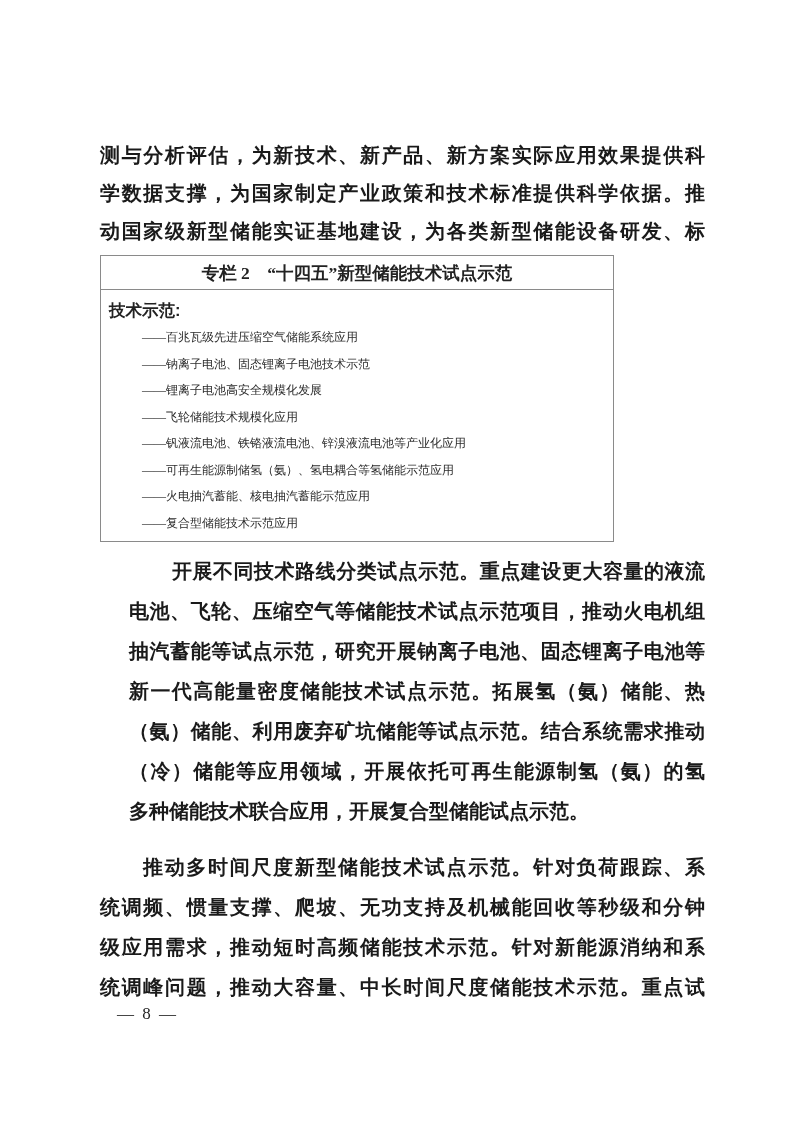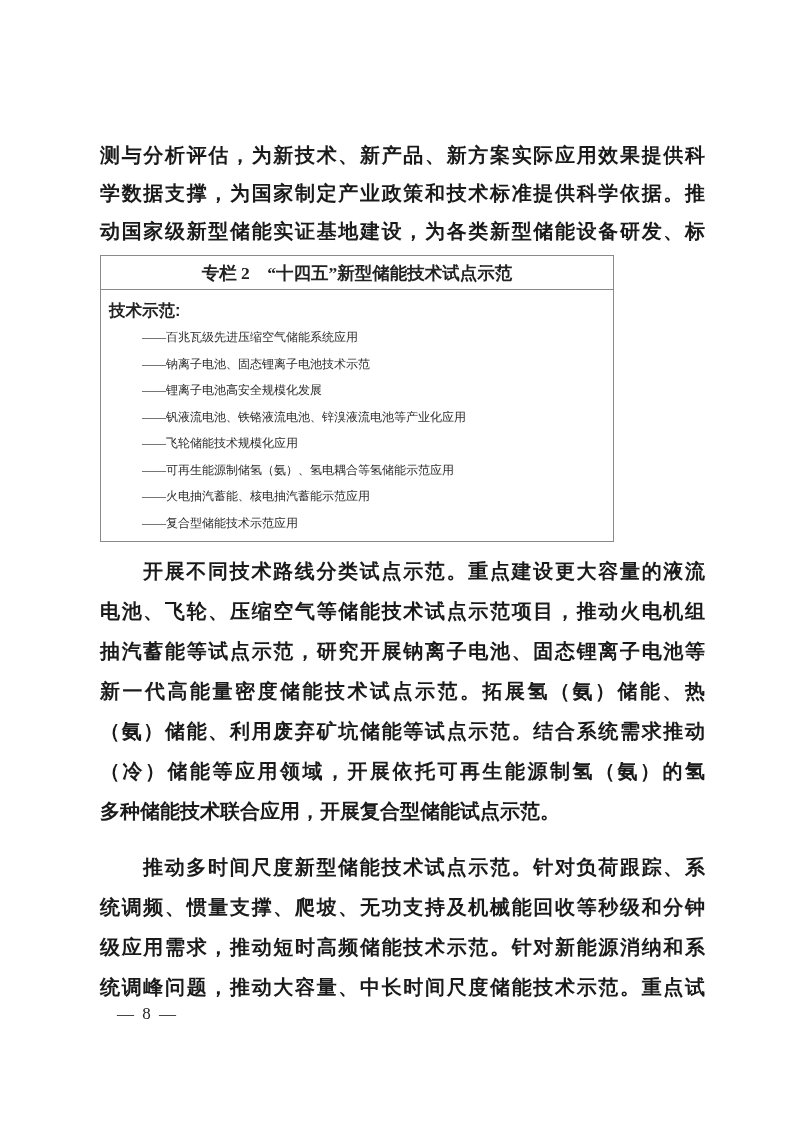--- a/index.html
+++ b/index.html
@@ -30,21 +30,21 @@
     color: var(--text-color);
     font-family: Liberation Mono, monospace;
   }
   .para .line {
     text-align: justify;
     text-align-last: justify;
   }
   .para .line.short { text-align-last: left; }
   .para .line.indent { text-indent: 43px; }
   .para-1 { line-height: 38px; }
-  .para-2 { line-height: 40px; margin-top: 11px; }
+  .para-2 { line-height: 40px; margin-top: 11px; margin-left: 29px; }
   .para-3 { line-height: 40px; margin-top: 16px; }
   .callout-box {
     margin-top: 3px;
     width: 514px;
     border: 1px solid var(--box-border);
     background: #ffffff;
   }
   .box-header {
     height: 34px;
     line-height: 34px;
@@ -100,23 +100,23 @@
       <div class="box-body">
         <div class="box-label">技术示范:</div>
         <div class="box-items">
 
             <div class="box-item">——百兆瓦级先进压缩空气储能系统应用</div>
 
             <div class="box-item">——钠离子电池、固态锂离子电池技术示范</div>
 
             <div class="box-item">——锂离子电池高安全规模化发展</div>
 
+            <div class="box-item">——飞轮储能技术规模化应用</div>
+
             <div class="box-item">——钒液流电池、铁铬液流电池、锌溴液流电池等产业化应用</div>
-
-            <div class="box-item">——飞轮储能技术规模化应用</div>
 
             <div class="box-item">——可再生能源制储氢（氨）、氢电耦合等氢储能示范应用</div>
 
             <div class="box-item">——火电抽汽蓄能、核电抽汽蓄能示范应用</div>
 
             <div class="box-item">——复合型储能技术示范应用</div>
           </div>
       </div>
     </div>
 

